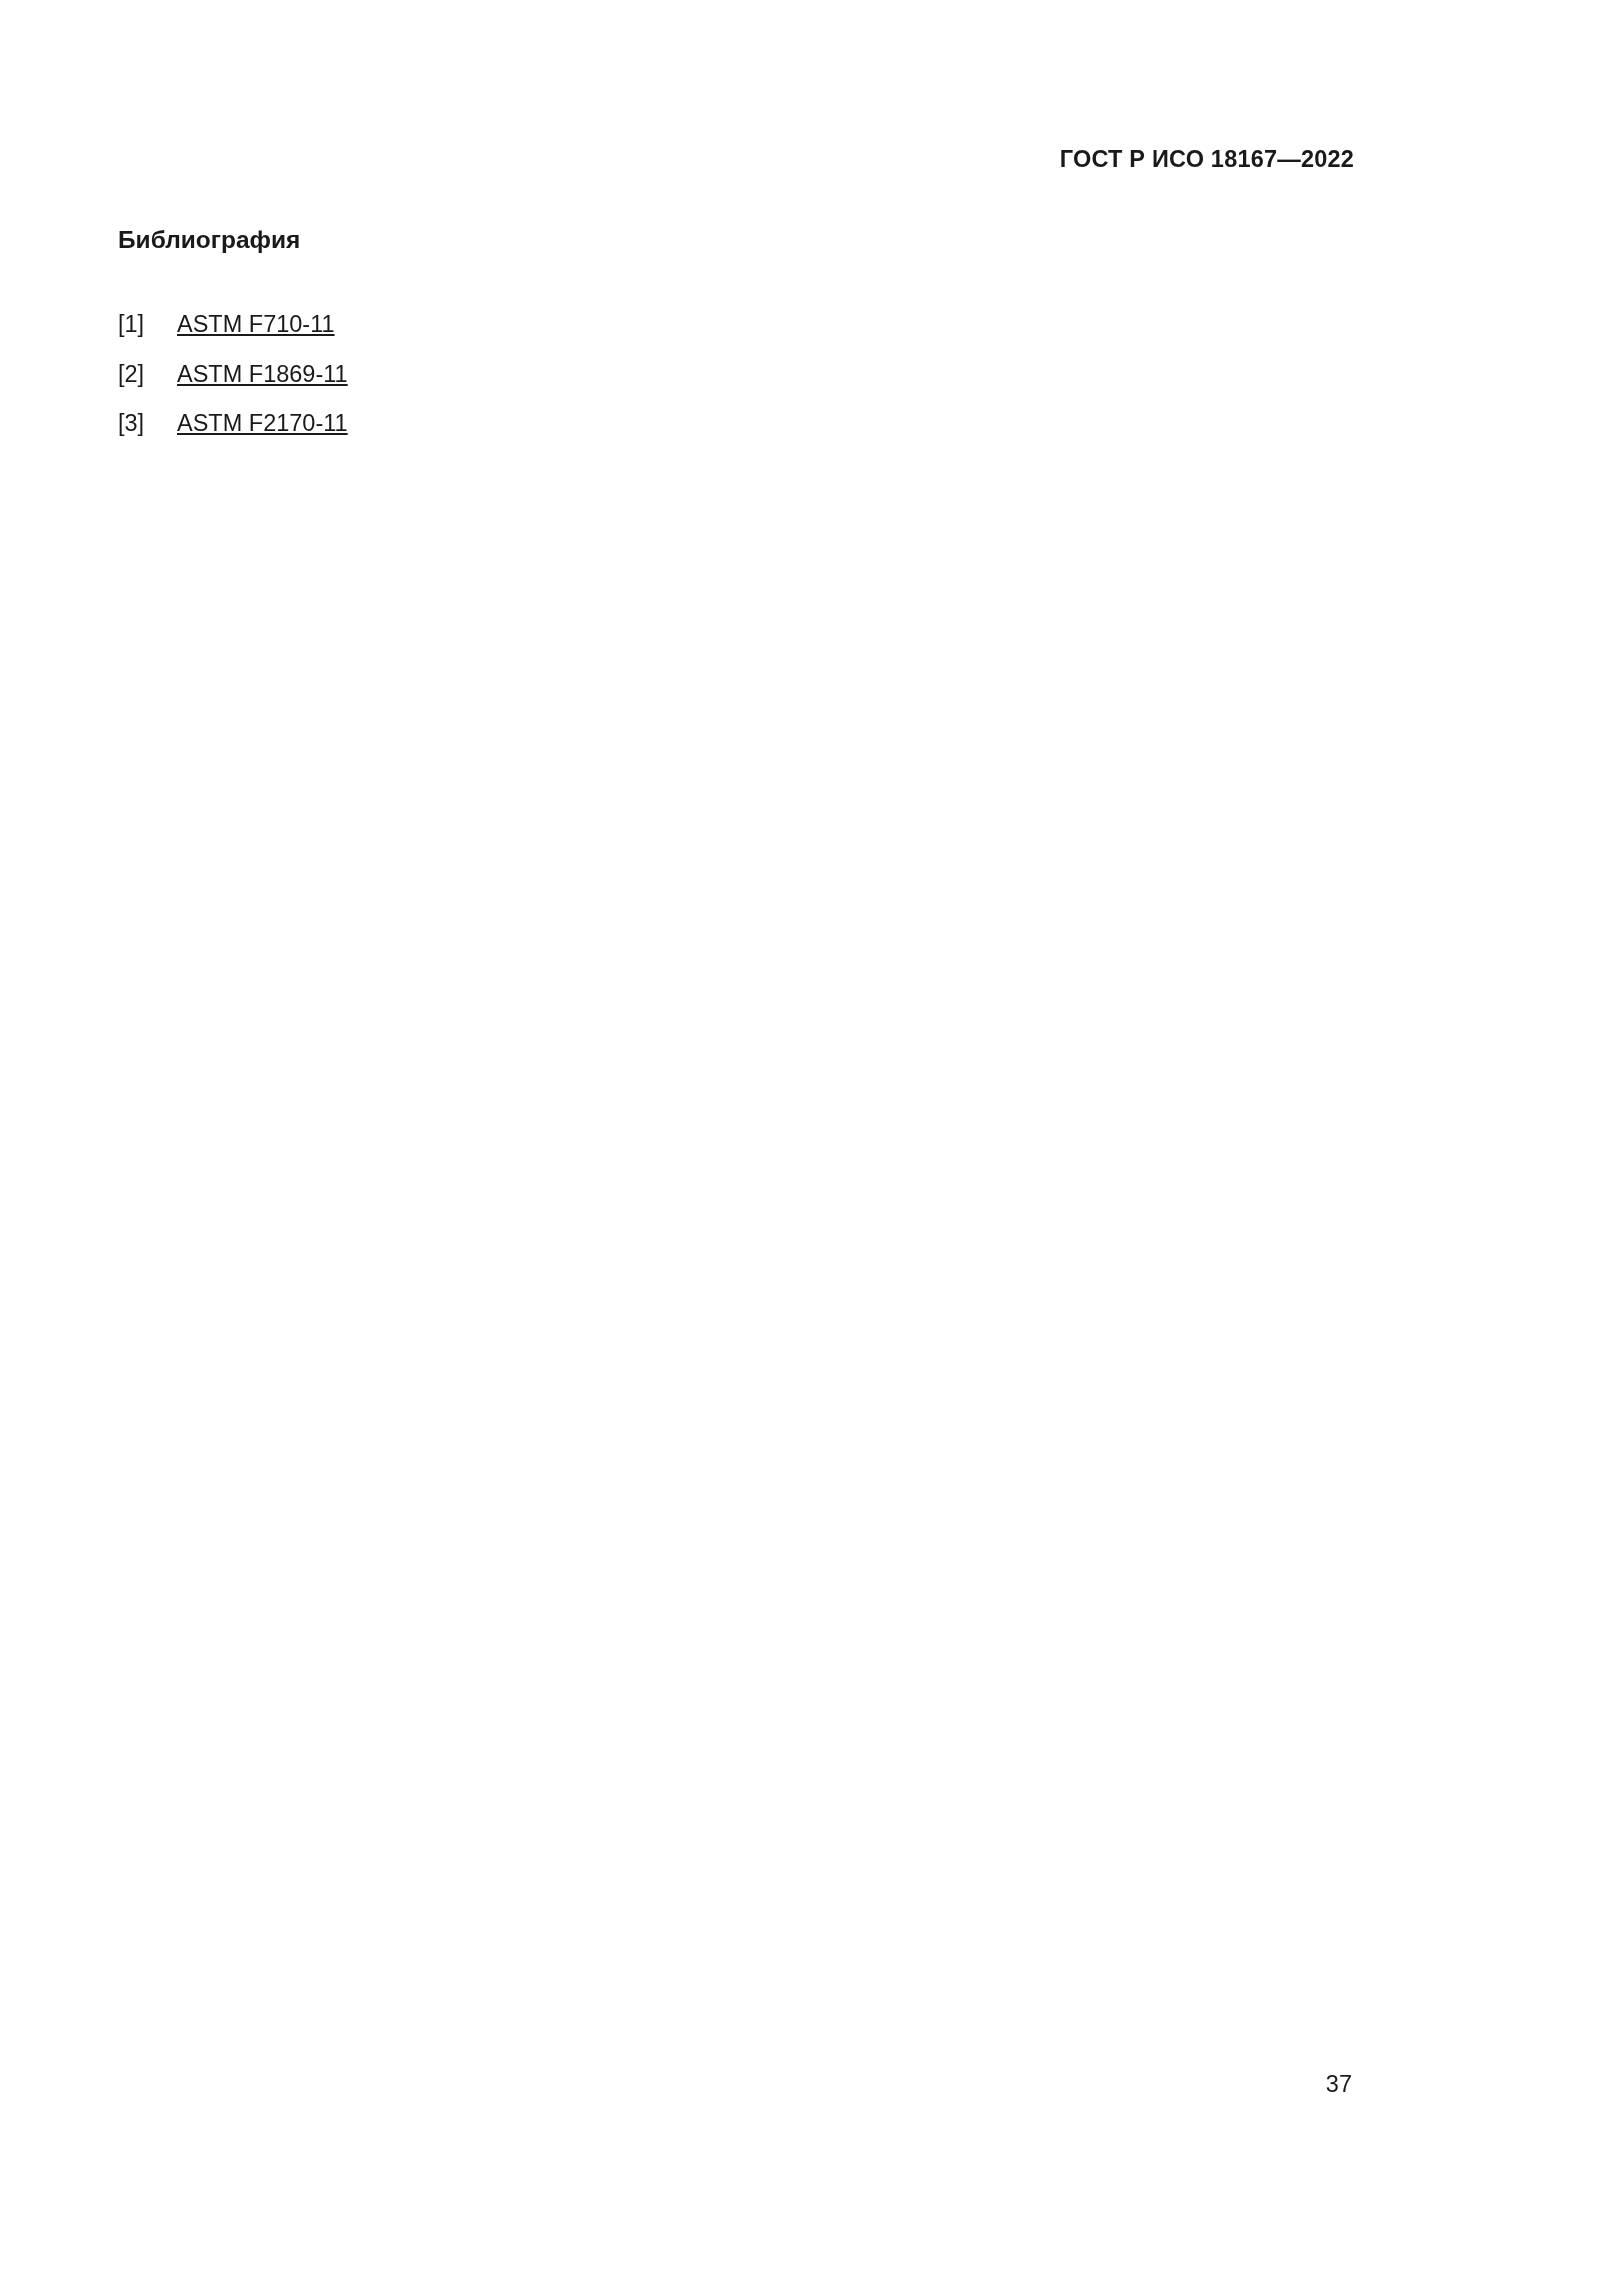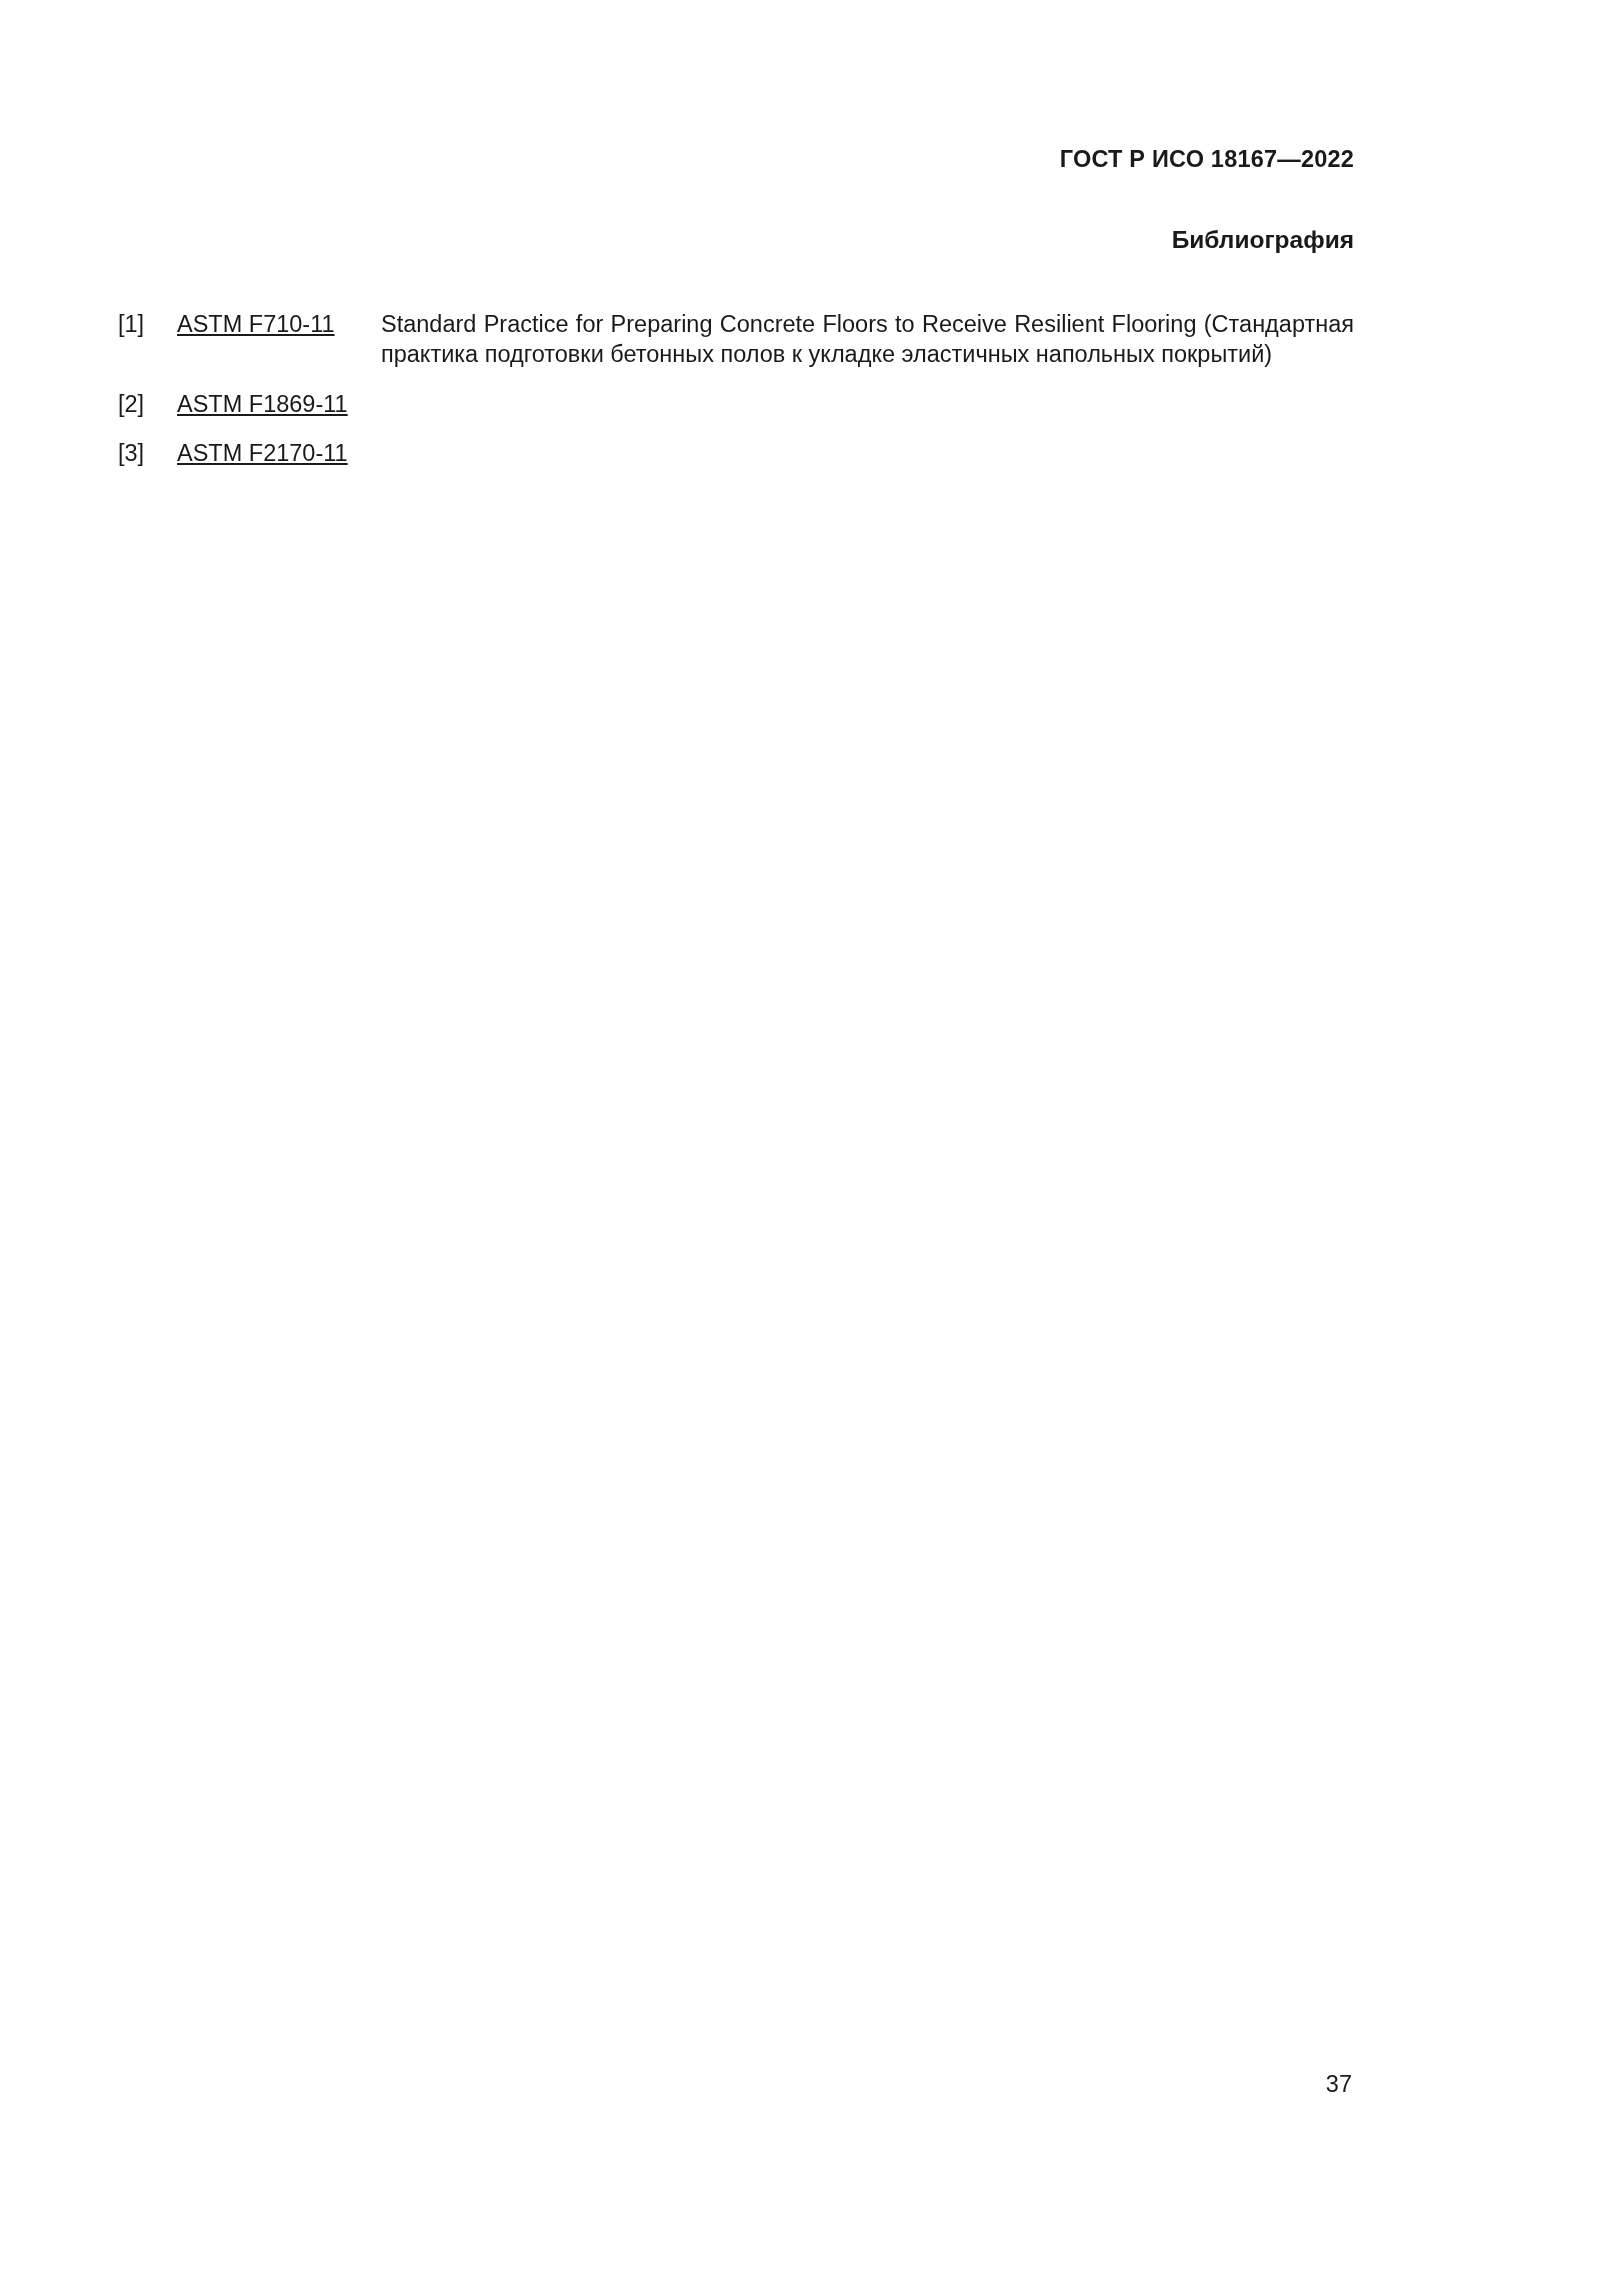--- a/index.html
+++ b/index.html
@@ -19,21 +19,21 @@
   }
   .doc-header {
     text-align: right;
     font-weight: bold;
     font-size: 23.5px;
     line-height: 29px;
     letter-spacing: 0.2px;
   }
   .doc-title {
     margin-top: 51px;
-    text-align: right;
+    text-align: left;
     font-weight: bold;
     font-size: 24.5px;
     line-height: 29px;
   }
   .bib-list {
     margin-top: 55px;
   }
   .bib-entry {
     display: flex;
     align-items: flex-start;
@@ -73,21 +73,20 @@
 
   <div class="doc-header">ГОСТ Р ИСО 18167—2022</div>
 
   <div class="doc-title">Библиография</div>
 
   <div class="bib-list">
 
     <div class="bib-entry">
       <div class="ref-num">[1]</div>
       <div class="ref-code">ASTM F710-11</div>
-      <div class="ref-text">Standard Practice for Preparing Concrete Floors to Receive Resilient Flooring (Стандартная практика подготовки бетонных полов к укладке эластичных напольных покрытий)</div>
     </div>
 
     <div class="bib-entry">
       <div class="ref-num">[2]</div>
       <div class="ref-code">ASTM F1869-11</div>
     </div>
 
     <div class="bib-entry">
       <div class="ref-num">[3]</div>
       <div class="ref-code">ASTM F2170-11</div>

